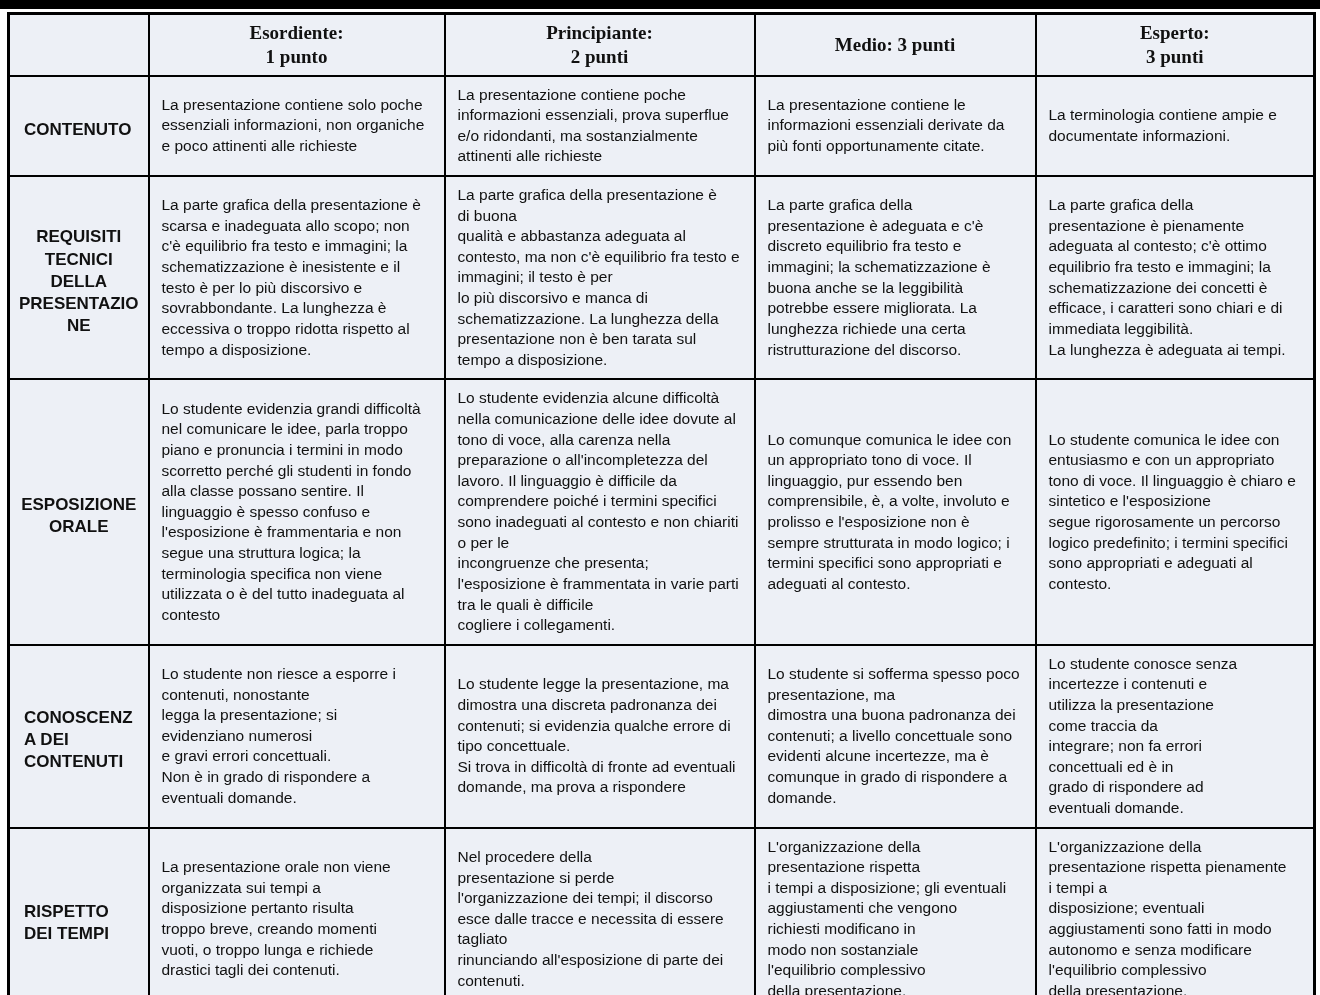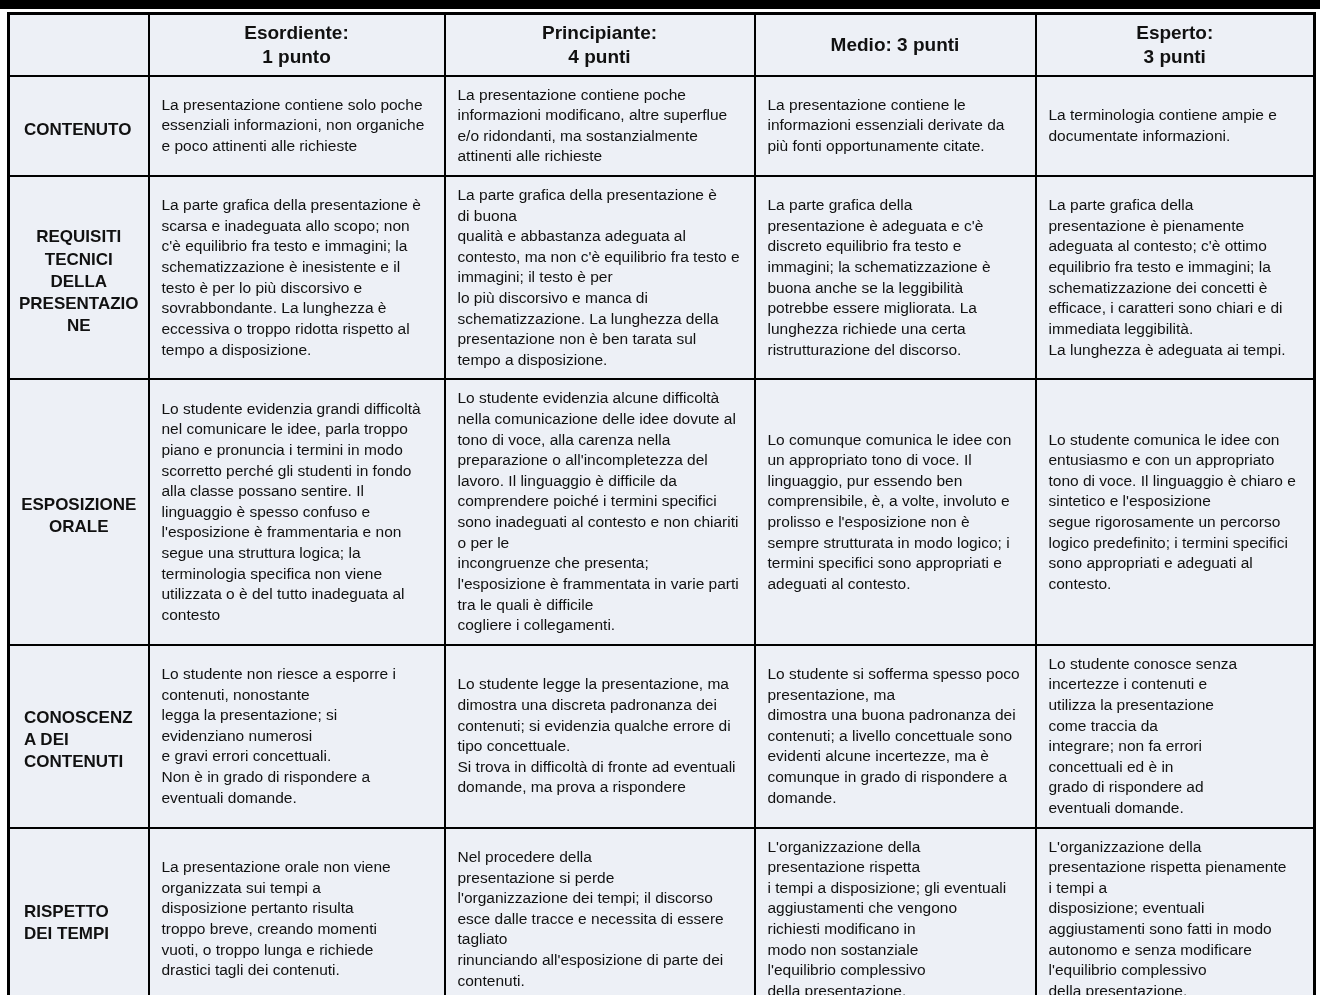--- a/index.html
+++ b/index.html
@@ -28,21 +28,21 @@
   table.rubric { border: 3px solid #000; }
 
   thead th {
     font-size: 19px;
     font-weight: bold;
     text-align: center;
     white-space: pre-line;
     padding: 6px 8px;
     line-height: 1.25;
   }
-  thead tr { height: 58px; }
+  thead tr { height: 58px; font-family: Liberation Serif, serif; }
 
   tbody th.row-label {
     font-size: 17px;
     font-weight: bold;
     text-align: left;
     padding: 8px 10px 0 14px;
     line-height: 1.3;
     overflow-wrap: break-word;
     word-wrap: break-word;
   }
@@ -77,31 +77,31 @@
         <col class="c2">
         <col class="c3">
         <col class="c4">
     </colgroup>
     <thead>
       <tr>
         <th></th>
         <th>Esordiente:
 1 punto</th>
         <th>Principiante:
-4 punti</th>
+2 punti</th>
         <th>Medio: 3 punti</th>
         <th>Esperto:
 3 punti</th>
       </tr>
     </thead>
     <tbody>
         <tr>
           <th class="row-label">CONTENUTO</th>
           <td class="cell">La presentazione contiene solo poche essenziali informazioni, non organiche e poco attinenti alle richieste</td>
-          <td class="cell">La presentazione contiene poche informazioni modificano, altre superflue e/o ridondanti, ma sostanzialmente attinenti alle richieste</td>
+          <td class="cell">La presentazione contiene poche informazioni essenziali, prova superflue e/o ridondanti, ma sostanzialmente attinenti alle richieste</td>
           <td class="cell">La presentazione contiene le informazioni essenziali derivate da più fonti opportunamente citate.</td>
           <td class="cell">La terminologia contiene ampie e documentate informazioni.</td>
         </tr>
         <tr>
           <th class="row-label">REQUISITI TECNICI DELLA PRESENTAZIONE</th>
           <td class="cell">La parte grafica della presentazione è scarsa e inadeguata allo scopo; non c'è equilibrio fra testo e immagini; la
 schematizzazione è inesistente e il testo è per lo più discorsivo e sovrabbondante. La lunghezza è eccessiva o troppo ridotta rispetto al tempo a disposizione.</td>
           <td class="cell">La parte grafica della presentazione è
 di buona
 qualità e abbastanza adeguata al contesto, ma non c'è equilibrio fra testo e immagini; il testo è per

